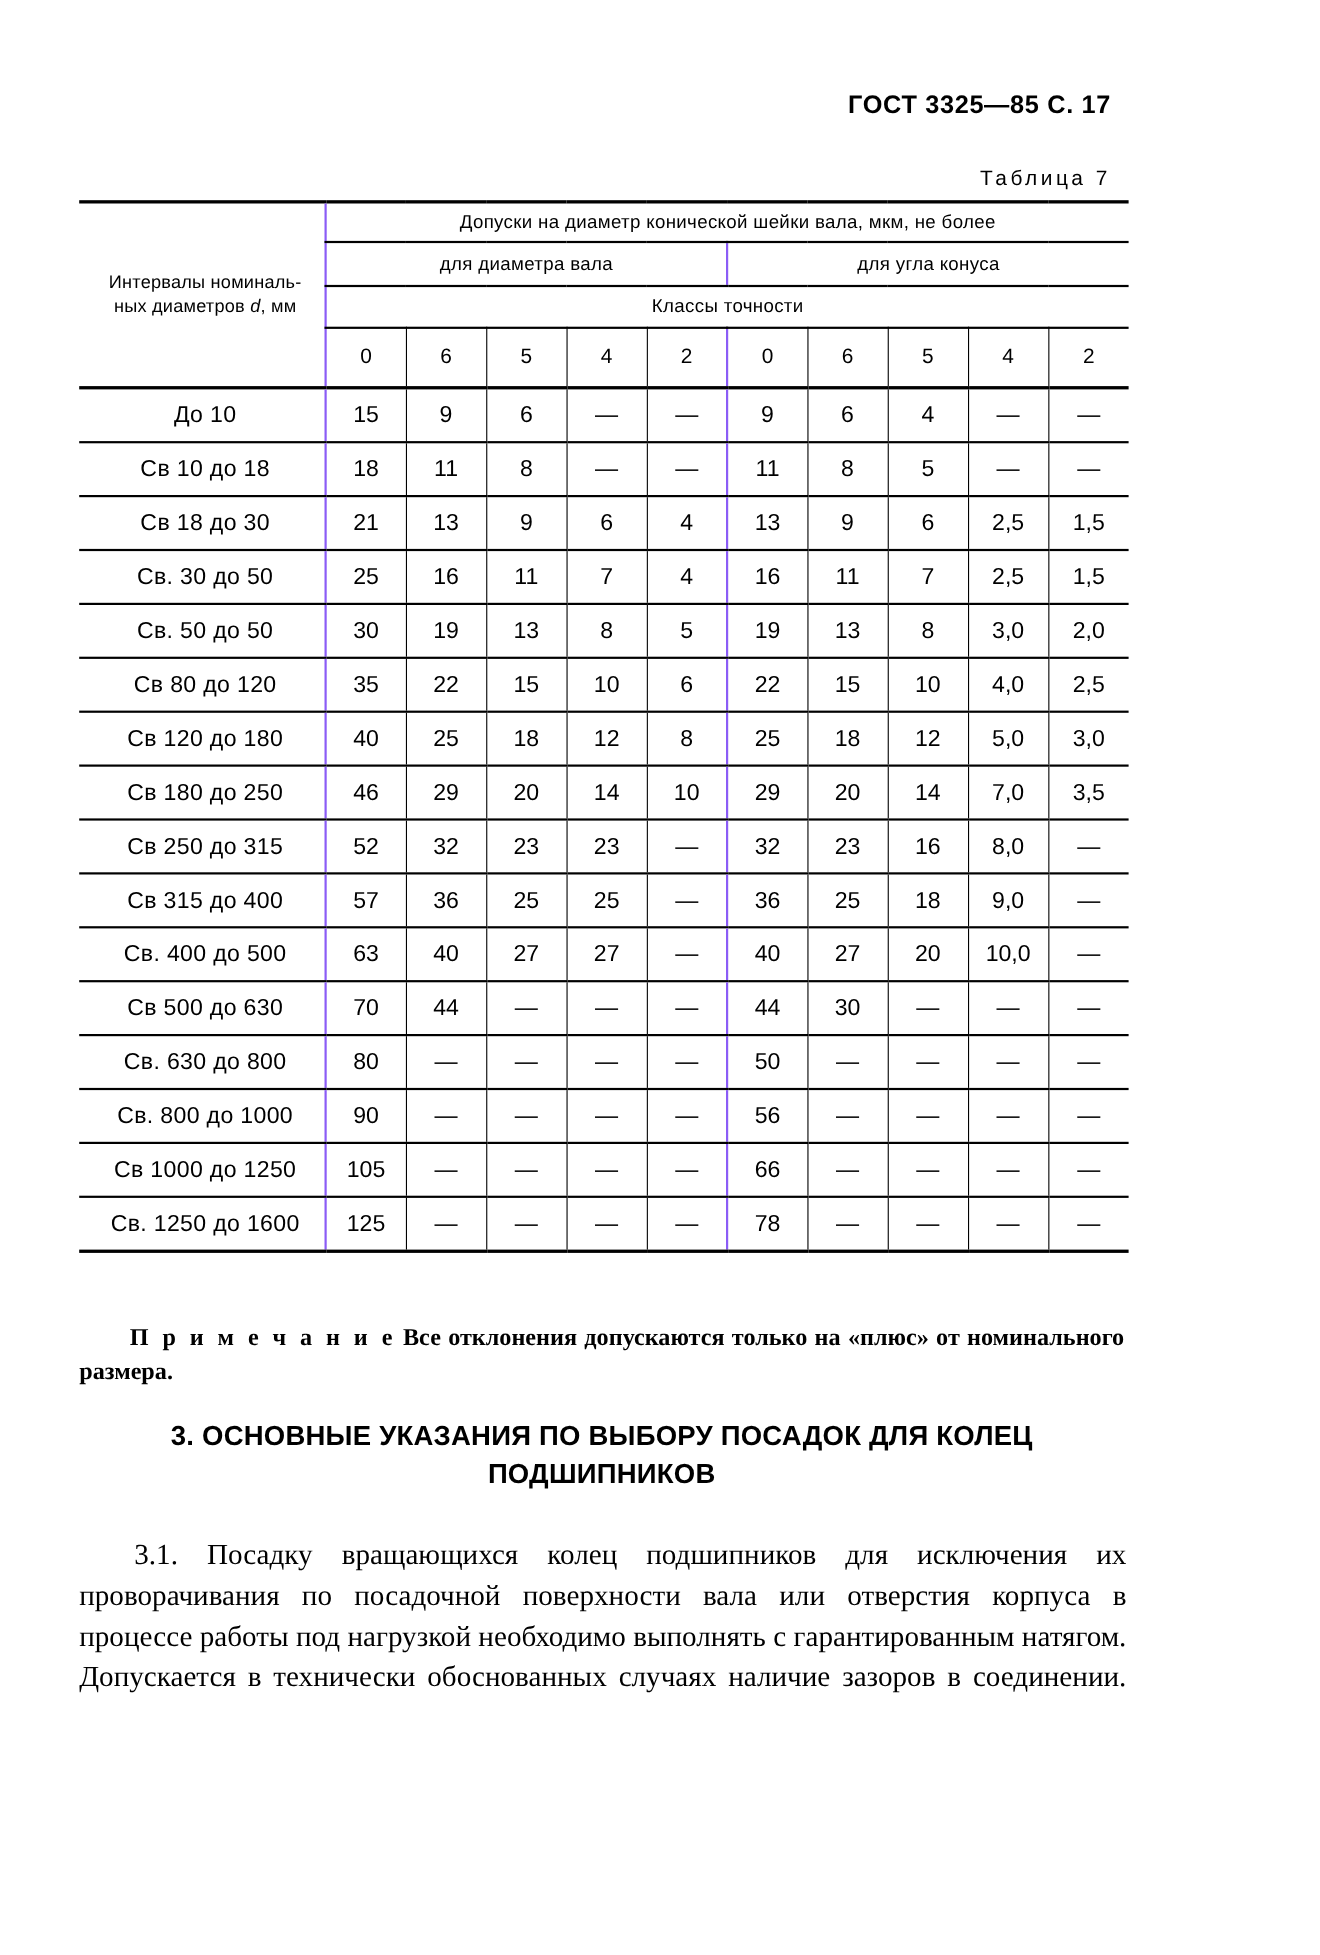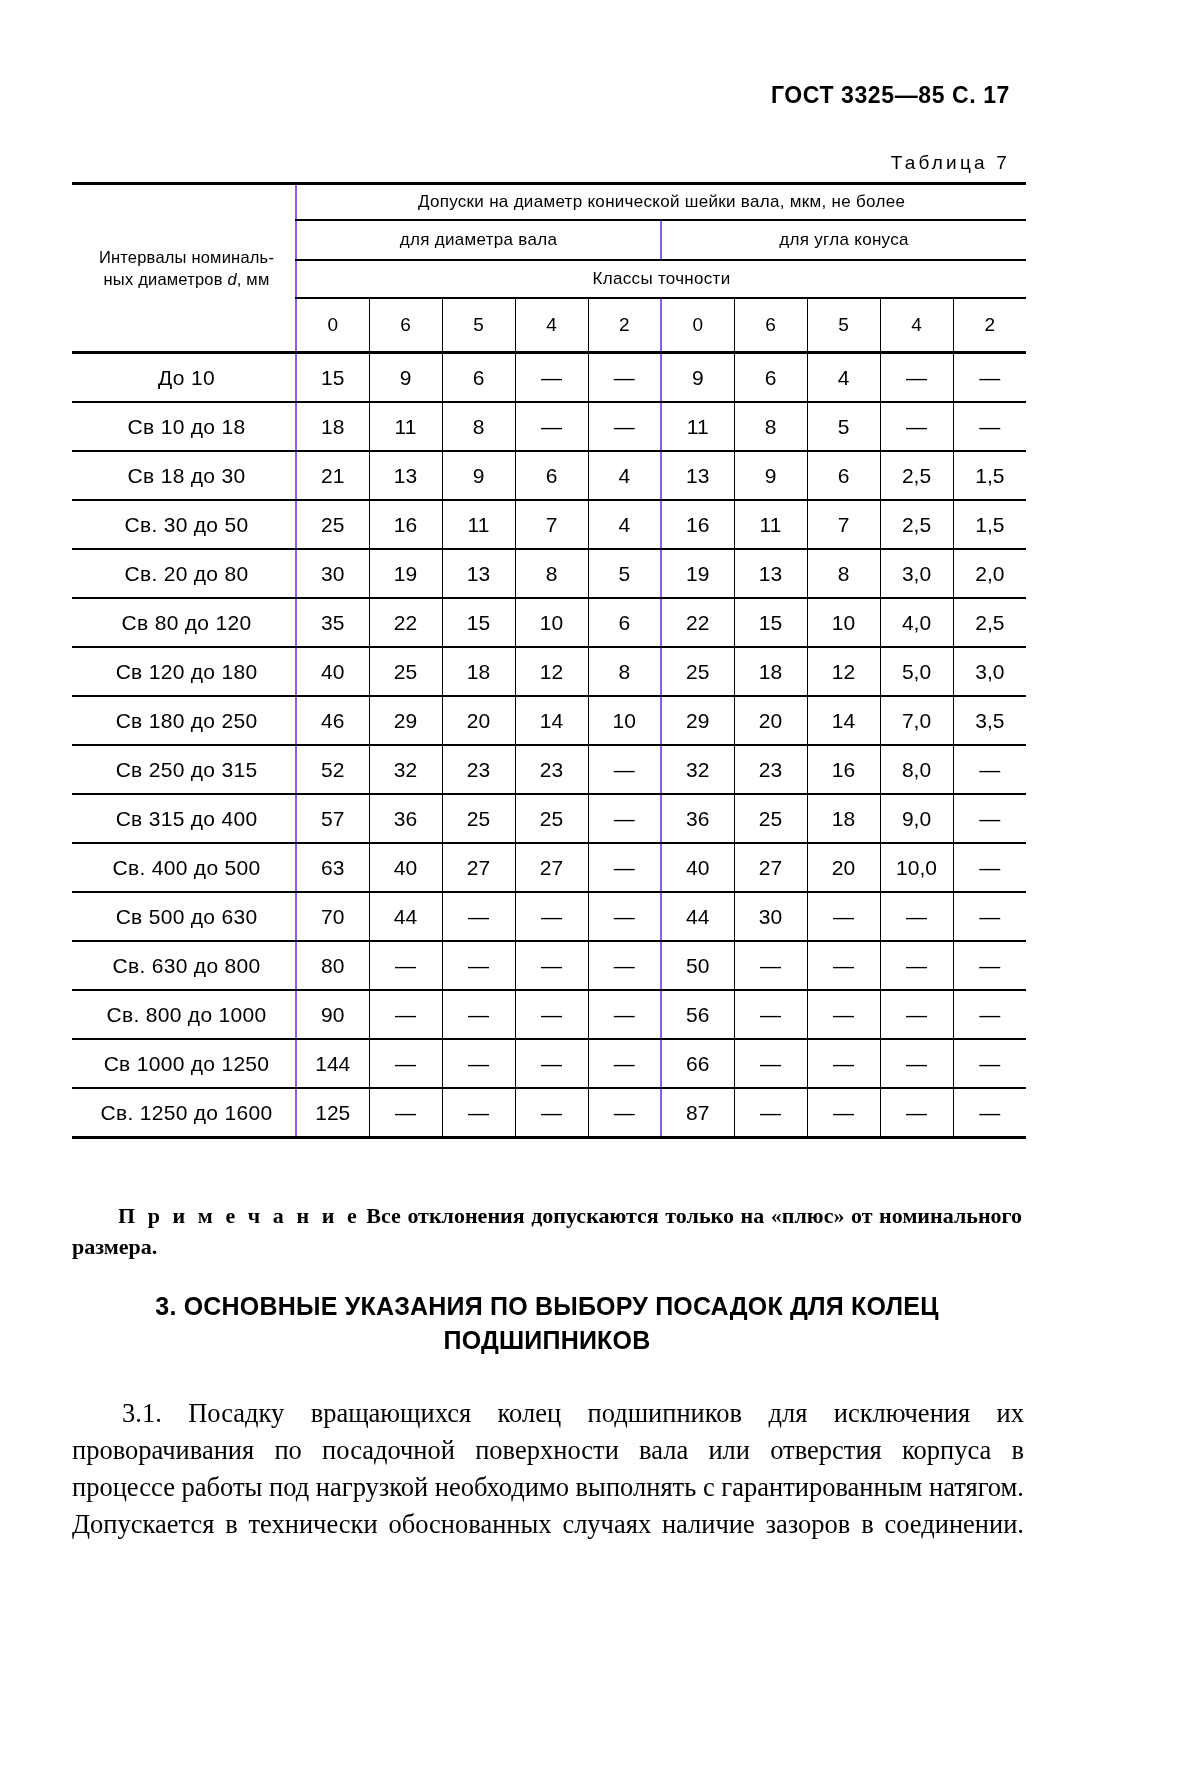--- a/index.html
+++ b/index.html
@@ -292,21 +292,21 @@
             <td class="vl-thin">11</td>
             <td class="vl-thin">7</td>
             <td class="vl-thin">4</td>
             <td class="vl">16</td>
             <td class="vl-thin">11</td>
             <td class="vl-thin">7</td>
             <td class="vl-thin">2,5</td>
             <td class="vl-thin">1,5</td>
           </tr>
           <tr class="d-row">
-            <td class="stub">Св. 20 до 80</td>
+            <td class="stub">Св. 50 до 50</td>
             <td class="vl">30</td>
             <td class="vl-thin">19</td>
             <td class="vl-thin">13</td>
             <td class="vl-thin">8</td>
             <td class="vl-thin">5</td>
             <td class="vl">19</td>
             <td class="vl-thin">13</td>
             <td class="vl-thin">8</td>
             <td class="vl-thin">3,0</td>
             <td class="vl-thin">2,0</td>
@@ -423,39 +423,39 @@
             <td class="vl-thin dash">—</td>
             <td class="vl-thin dash">—</td>
             <td class="vl">56</td>
             <td class="vl-thin dash">—</td>
             <td class="vl-thin dash">—</td>
             <td class="vl-thin dash">—</td>
             <td class="vl-thin dash">—</td>
           </tr>
           <tr class="d-row">
             <td class="stub">Св 1000 до 1250</td>
-            <td class="vl">144</td>
+            <td class="vl">105</td>
             <td class="vl-thin dash">—</td>
             <td class="vl-thin dash">—</td>
             <td class="vl-thin dash">—</td>
             <td class="vl-thin dash">—</td>
             <td class="vl">66</td>
             <td class="vl-thin dash">—</td>
             <td class="vl-thin dash">—</td>
             <td class="vl-thin dash">—</td>
             <td class="vl-thin dash">—</td>
           </tr>
           <tr class="d-row">
             <td class="stub">Св. 1250 до 1600</td>
             <td class="vl">125</td>
             <td class="vl-thin dash">—</td>
             <td class="vl-thin dash">—</td>
             <td class="vl-thin dash">—</td>
             <td class="vl-thin dash">—</td>
-            <td class="vl">87</td>
+            <td class="vl">78</td>
             <td class="vl-thin dash">—</td>
             <td class="vl-thin dash">—</td>
             <td class="vl-thin dash">—</td>
             <td class="vl-thin dash">—</td>
           </tr>
         </tbody>
     </table>
   </div>
 
   <div class="note">

